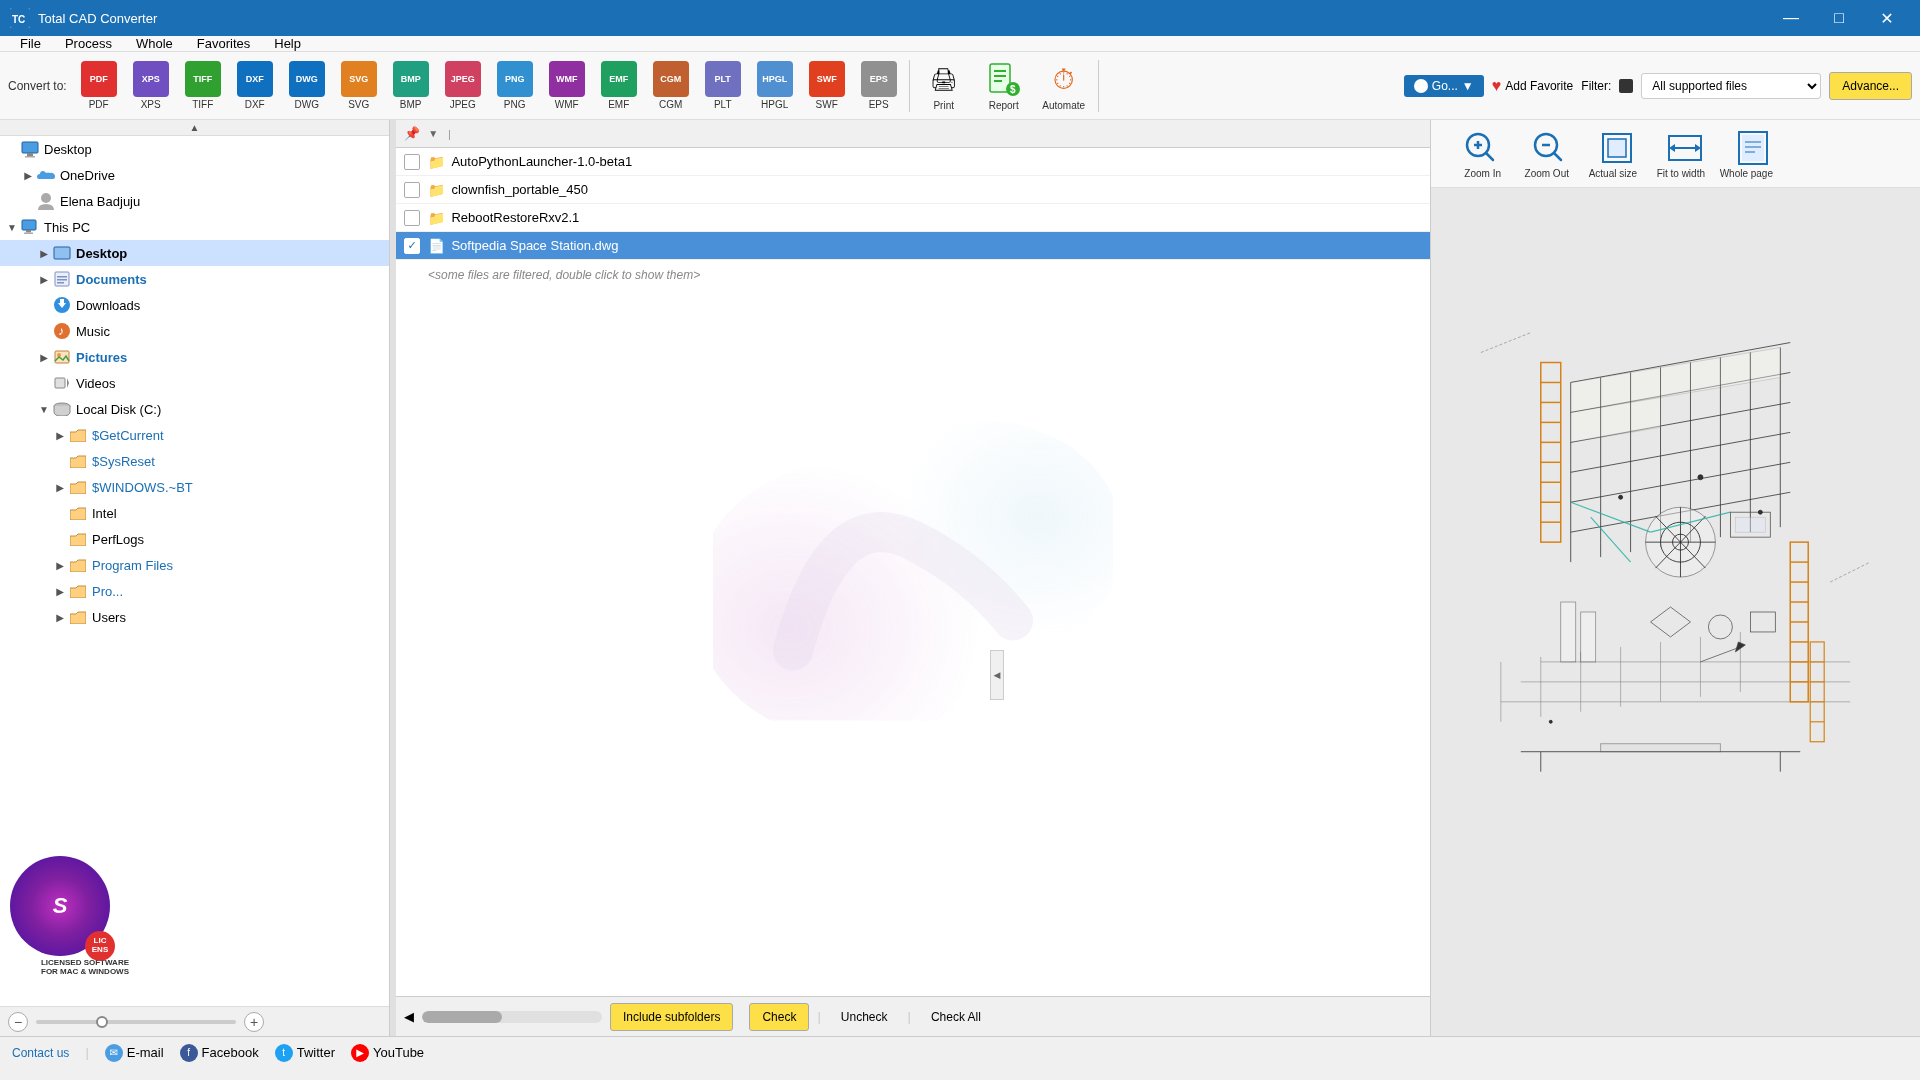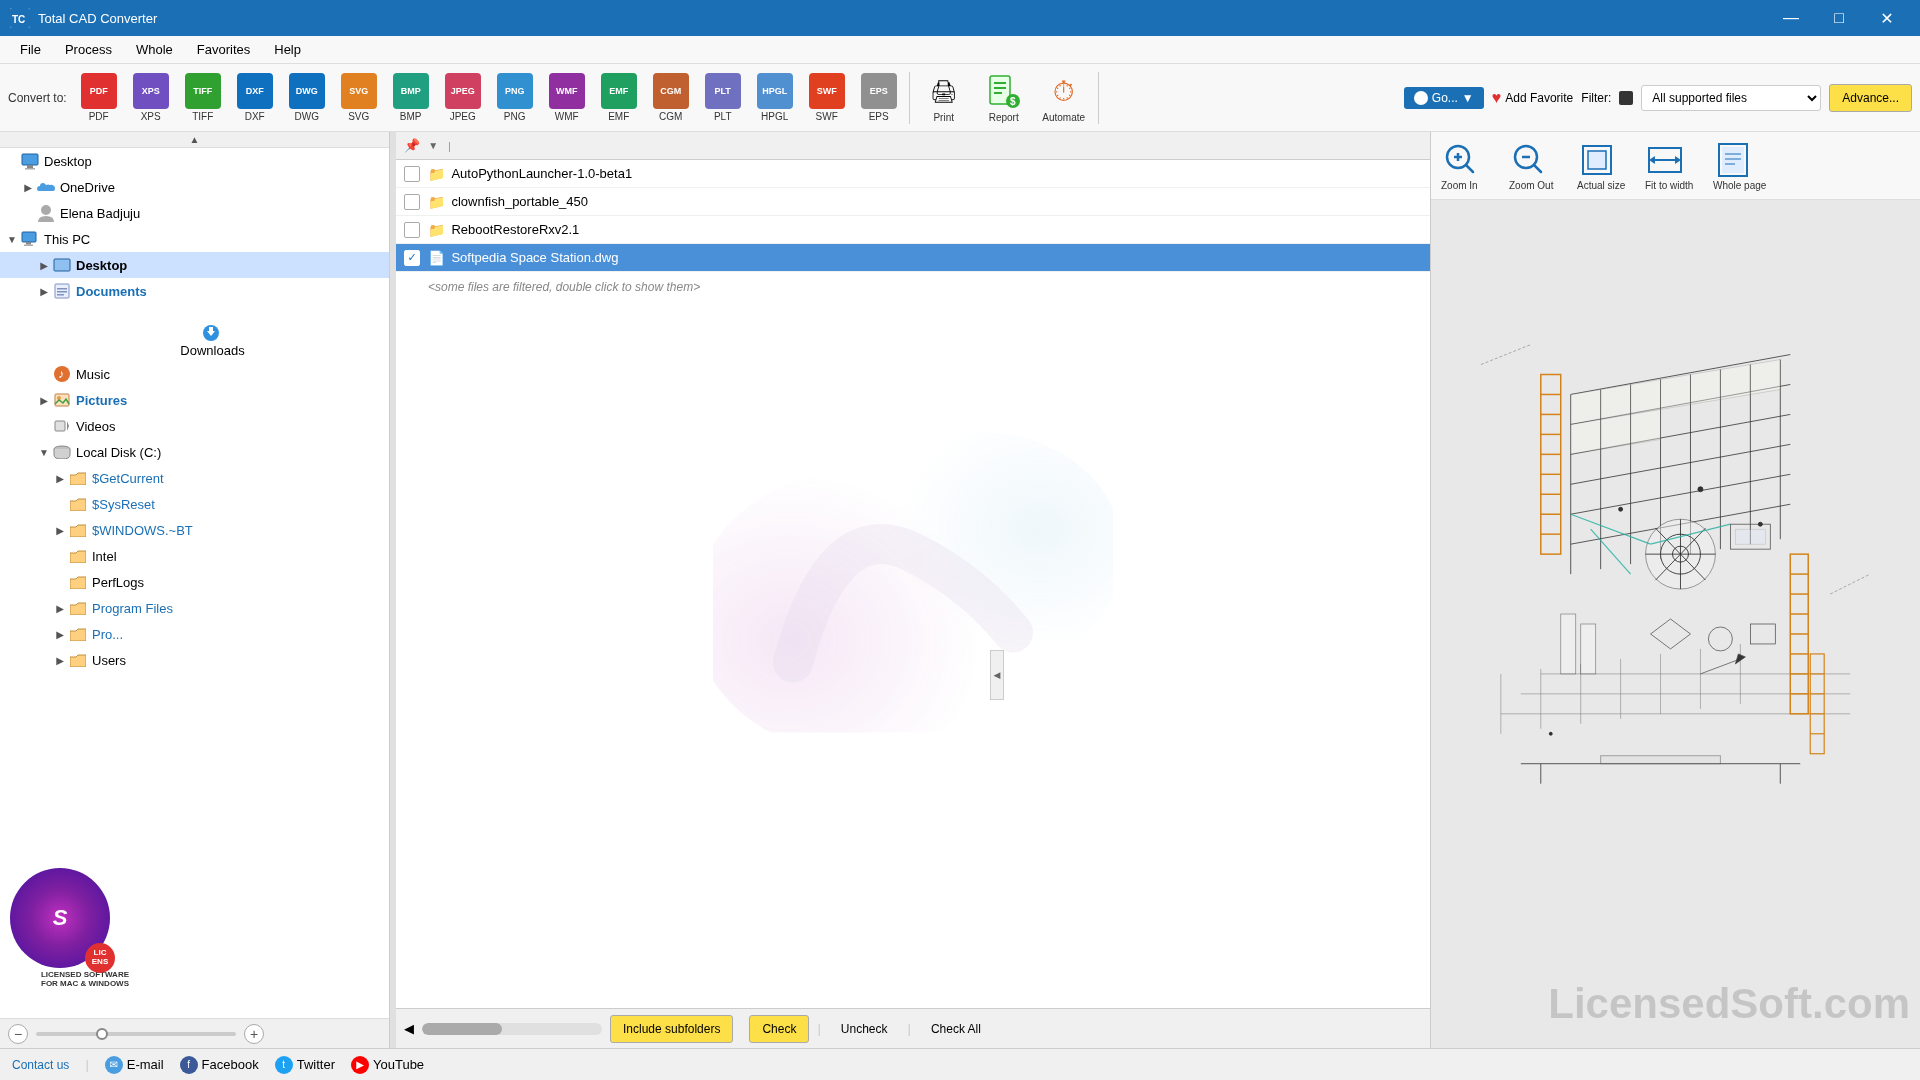--- a/index.html
+++ b/index.html
@@ -25,21 +25,21 @@
     #titlebar .win-controls { display: flex; gap: 2px; }
     #titlebar .win-btn {
       width: 46px; height: 36px;
       display: flex; align-items: center; justify-content: center;
       cursor: pointer; color: white; font-size: 16px;
     }
 
     
     #menubar {
       background: #f8f8f8;
-      height: 28px;
+      height: 16px;
       display: flex;
       align-items: center;
       padding: 0 8px;
       border-bottom: 1px solid #ddd;
     }
     #menubar .menu-item {
       padding: 4px 12px;
       cursor: pointer;
       border-radius: 3px;
     }
@@ -223,21 +223,21 @@
     #preview-toolbar {
       height: 68px;
       background: #f8f8f8;
       border-bottom: 1px solid #ddd;
       display: flex;
       align-items: center;
       padding: 0 8px;
       gap: 4px;
     }
     .preview-btn {
-      display: flex; flex-direction: column; align-items: flex-start;
+      display: flex; flex-direction: column; align-items: flex-end;
       width: 64px; cursor: pointer; padding: 2px;
       border-radius: 4px;
     }
     .preview-icon {
       width: 40px; height: 40px;
       display: flex; align-items: center; justify-content: center;
       font-size: 24px; color: #1a6fb5;
     }
     .preview-label { font-size: 10px; color: #333; }
 
@@ -524,21 +524,21 @@
         <svg width="18" height="18" viewBox="0 0 18 18">
             <rect x="2" y="2" width="14" height="14" rx="1" fill="#e8f0fe" stroke="#8090c0" stroke-width="1"></rect>
             <rect x="4" y="6" width="10" height="1.5" fill="#8090c0"></rect>
             <rect x="4" y="9" width="10" height="1.5" fill="#8090c0"></rect>
             <rect x="4" y="12" width="7" height="1.5" fill="#8090c0"></rect>
           </svg>
       </div>
       <span class="tree-label" style="font-weight:bold;color:#1a6fb5;">Documents</span>
     </div>
 
-    <div class="tree-item" style="padding-left:36px;flex-direction:column;">
+    <div class="tree-item" style="padding-left:36px;">
       <div class="tree-expand"></div>
       <div class="tree-icon">
         <svg width="18" height="18" viewBox="0 0 18 18">
             <circle cx="9" cy="9" r="8" fill="#3090e0"></circle>
             <polygon points="9,12 5,7 13,7" fill="white"></polygon>
             <rect x="7" y="3" width="4" height="5" fill="white"></rect>
           </svg>
       </div>
       <span class="tree-label">Downloads</span>
     </div>
@@ -950,21 +950,20 @@
             </g>
 
             <g stroke="#666" stroke-width="0.5" stroke-dasharray="3,2">
               <line x1="30" y1="50" x2="80" y2="30"></line>
               <line x1="380" y1="280" x2="420" y2="260"></line>
             </g>
           </g>
         </svg>
       </div>
 
-      <div class="licensed-overlay">LicensedSoft.com</div>
     </div>
 
     <div style="position:absolute;left:990px;bottom:380px;background:#f0f0f0;border:1px solid #ccc;width:14px;height:50px;display:flex;align-items:center;justify-content:center;cursor:pointer;z-index:5;">
       <span style="font-size:9px;color:#666;">◀</span>
     </div>
   </div>
 </div>
 
 <div id="statusbar">
   <span class="status-link">Contact us</span>

